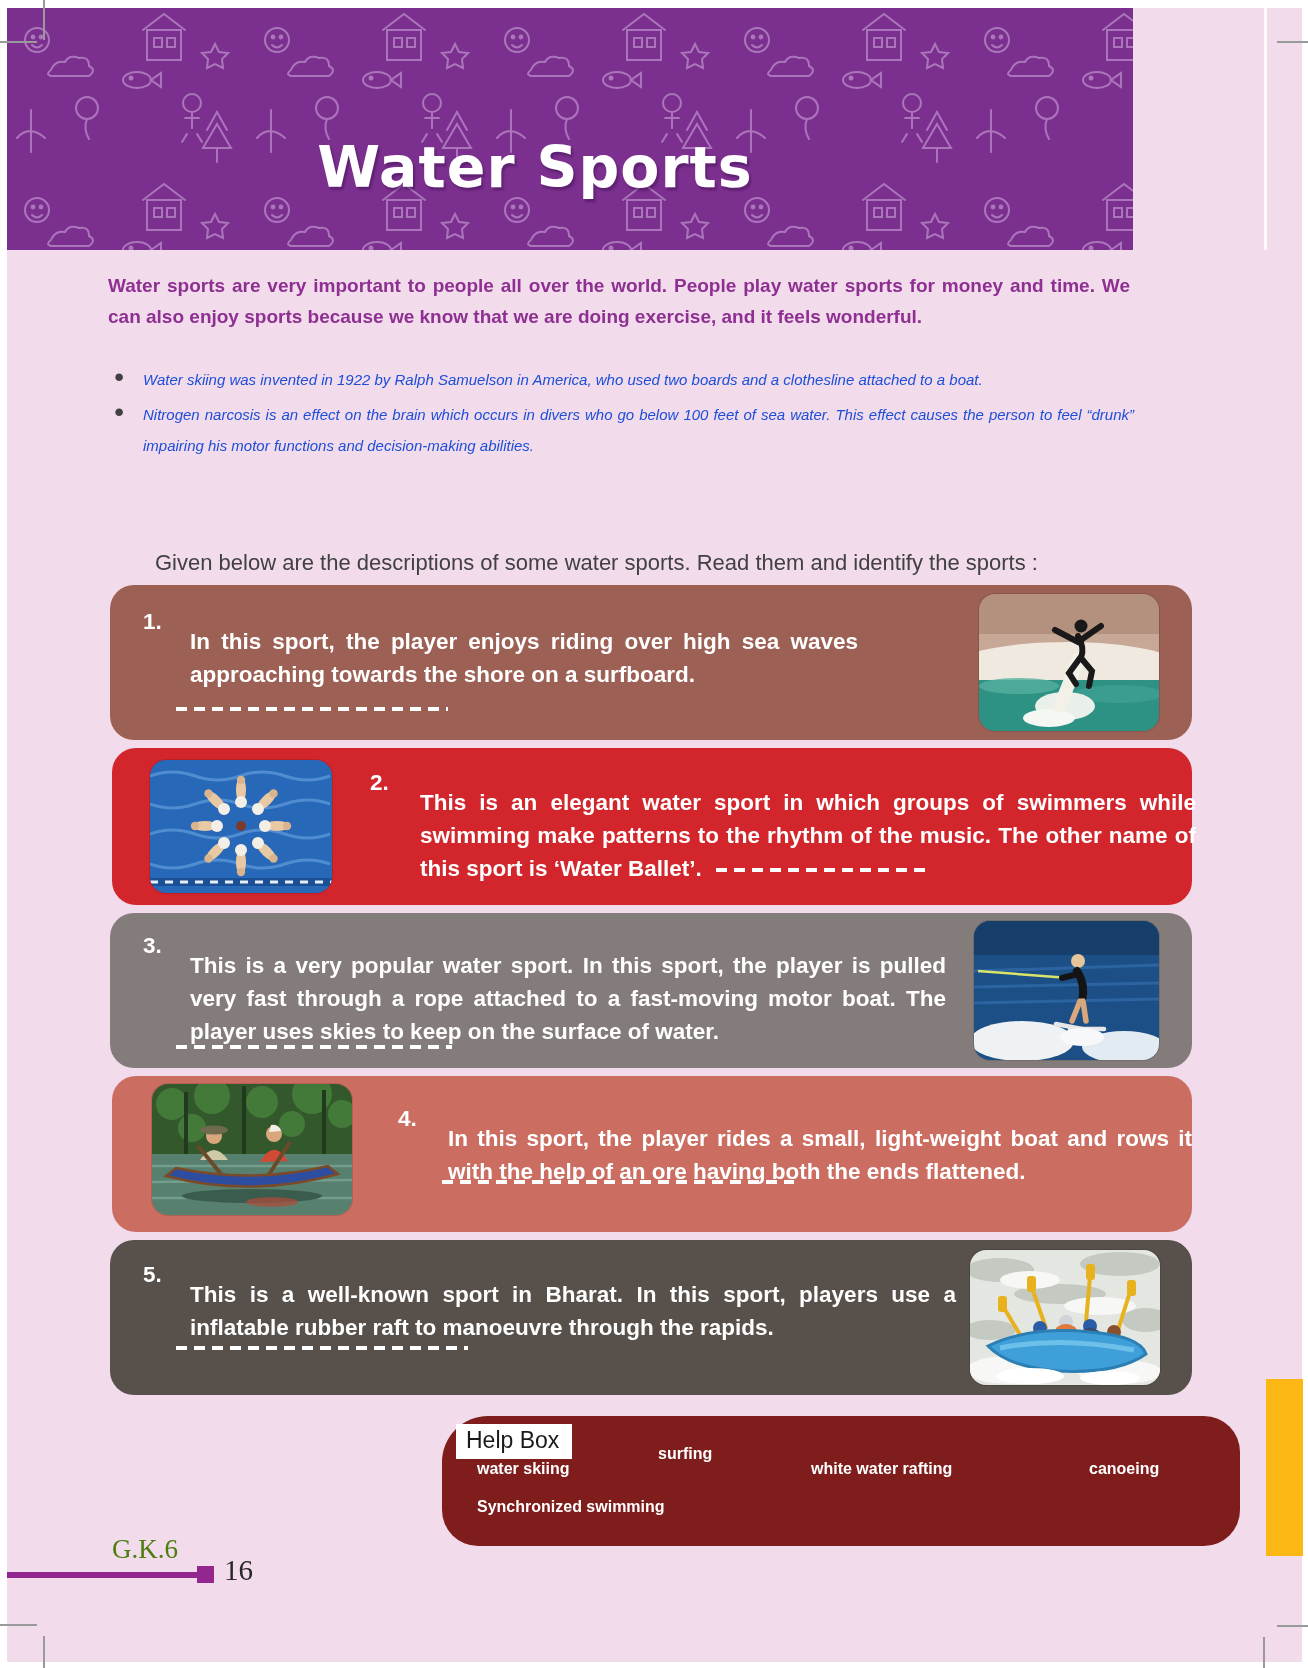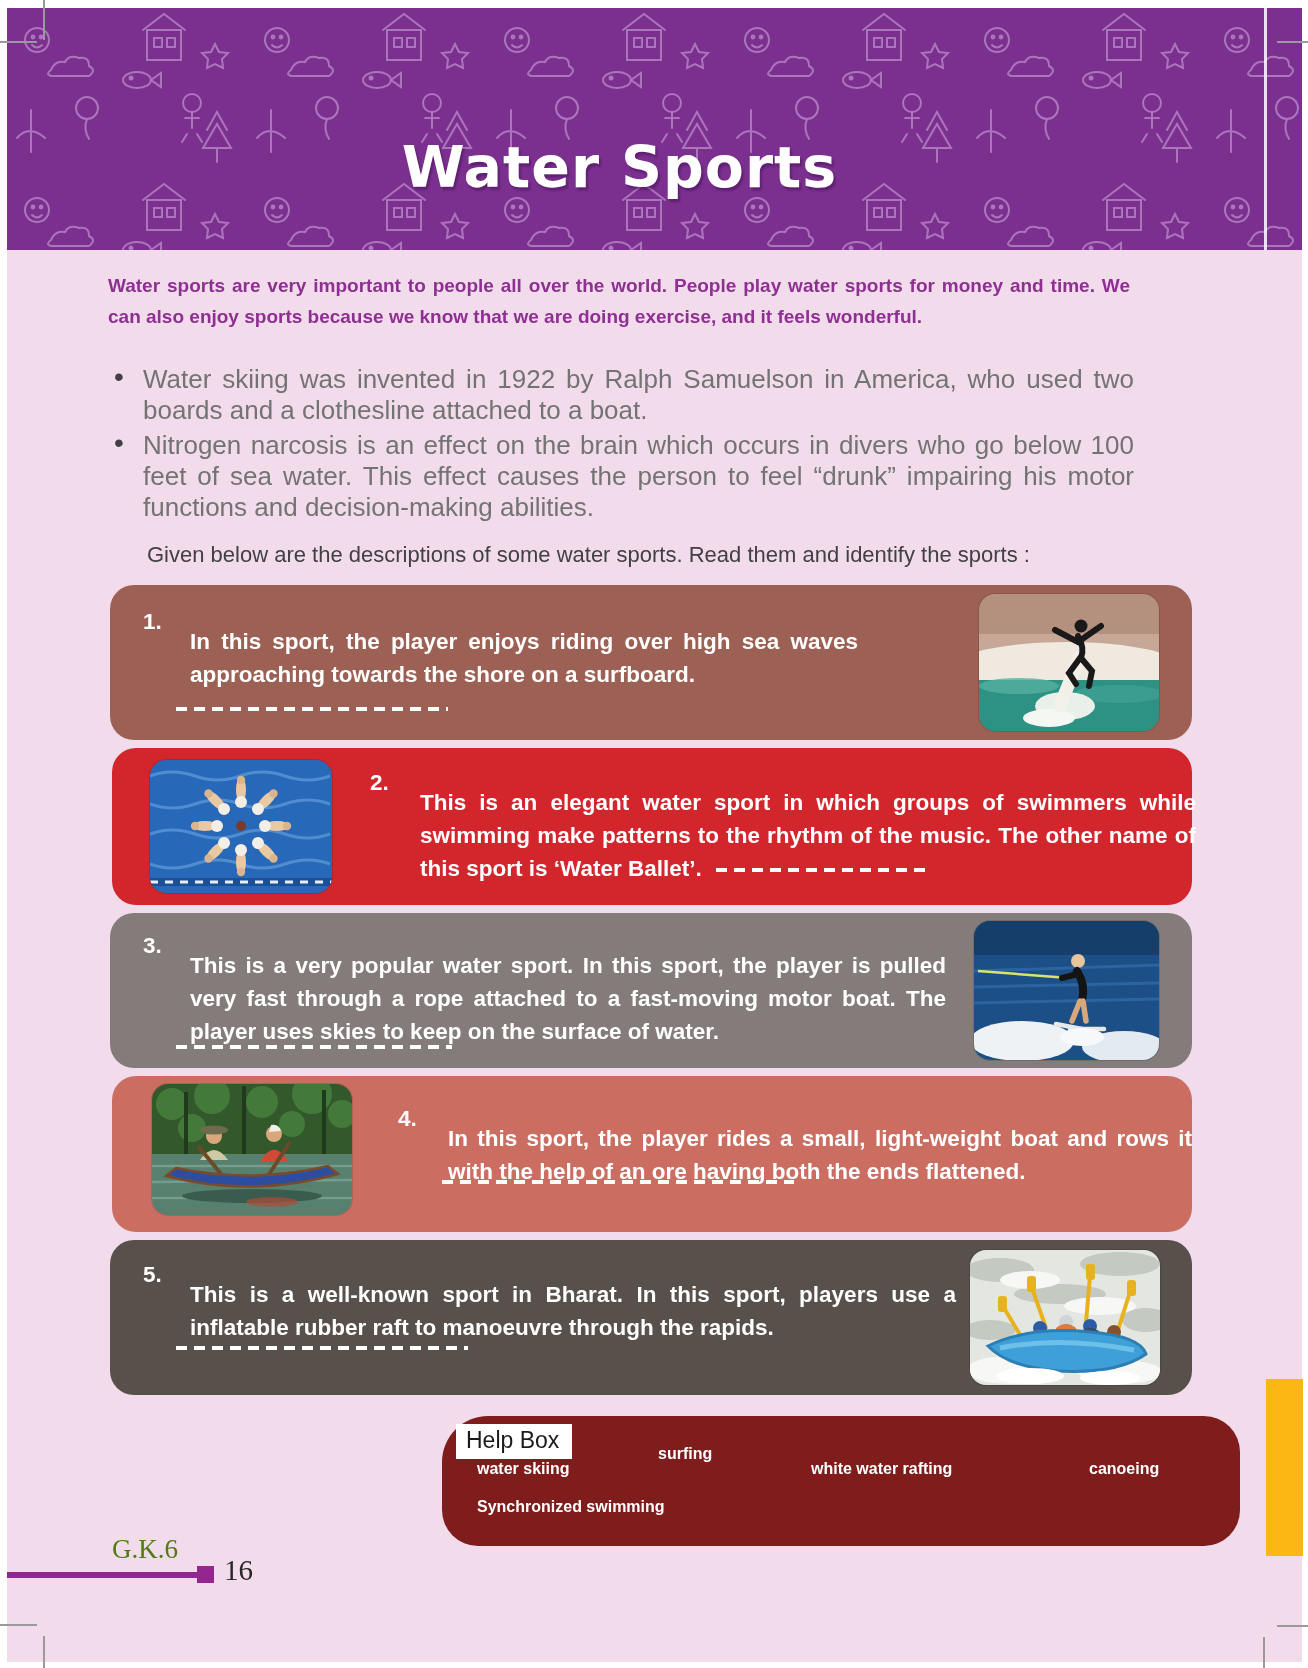--- a/index.html
+++ b/index.html
@@ -1,34 +1,34 @@
 <!DOCTYPE html>
 <html><head>
 <meta charset="utf-8">
 <style>
   html,body{margin:0;padding:0;background:#ffffff;}
   .page{position:relative;width:1308px;height:1668px;background:#ffffff;overflow:hidden;
         font-family:"Liberation Sans",sans-serif;}
   .paper{position:absolute;left:7px;top:8px;width:1295px;height:1654px;background:#f2dcec;}
 
   
-  .banner{position:absolute;left:7px;top:8px;width:1295px;height:242px;background:#7b2f8e;overflow:hidden;}
+  .banner{position:absolute;left:7px;top:8px;width:1126px;height:242px;background:#7b2f8e;overflow:hidden;}
   .banner svg.doodles{position:absolute;left:0;top:0;width:100%;height:100%;}
   .page-title{position:absolute;left:0;right:70px;top:126px;margin:0;text-align:center;
         font-family:"DejaVu Sans",sans-serif;font-weight:bold;font-size:57px;color:#ffffff;
         letter-spacing:1px;text-shadow:2px 3px 2px rgba(60,15,80,.45);}
 
   
   .intro{position:absolute;left:108px;top:270px;width:1022px;margin:0;
          font-size:19px;font-weight:bold;line-height:31px;color:#8e2f92;text-align:justify;}
   .facts{position:absolute;left:108px;top:364px;width:1026px;}
-  .fact{position:relative;padding-left:35px;font-size:26px;line-height:31px;color:#737373;
-        text-align:justify;margin-bottom:4px;}
+  .fact{position:relative;padding-left:35px;font-size:15px;line-height:31px;color:#1d4ed8;
+        text-align:justify;margin-bottom:4px;font-style:italic;}
   .fact::before{content:"•";position:absolute;left:6px;top:-3px;font-size:28px;color:#414042;}
-  .instruction{position:absolute;left:143px;top:538px;margin:4px;font-size:22px;color:#414042;}
+  .instruction{position:absolute;left:143px;top:538px;margin:12px;font-size:22px;color:#414042;}
 
   
   .qbox{position:absolute;border-radius:24px;color:#ffffff;}
   .q1{left:110px;top:585px;width:1082px;height:155px;background:#9c6154;}
   .q2{left:112px;top:748px;width:1080px;height:157px;background:#d2262c;}
   .q3{left:110px;top:913px;width:1082px;height:155px;background:#847c7a;}
   .q4{left:112px;top:1076px;width:1080px;height:156px;background:#cb6e61;}
   .q5{left:110px;top:1240px;width:1082px;height:155px;background:#57504b;}
   .qnum{position:absolute;font-size:22.5px;font-weight:bold;}
   .qpara{position:absolute;font-size:22.5px;font-weight:bold;line-height:33px;text-align:justify;margin:16px;}

